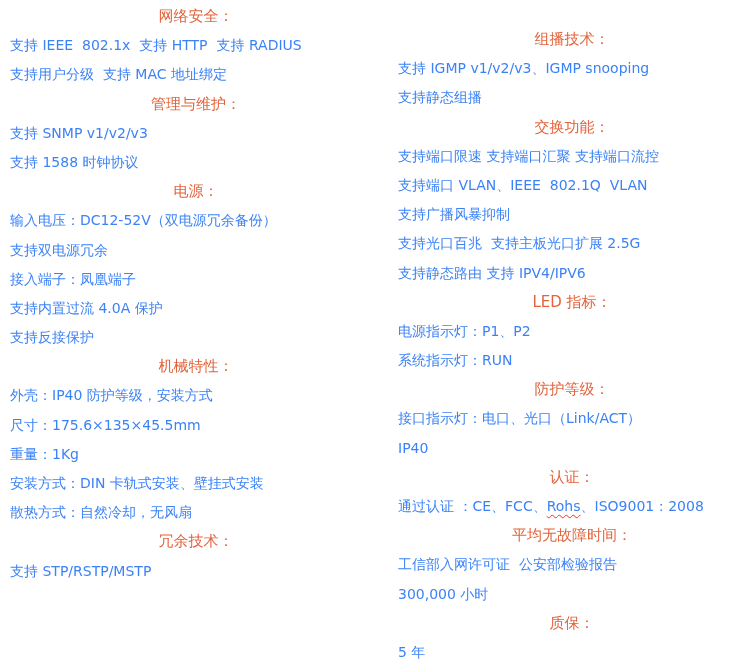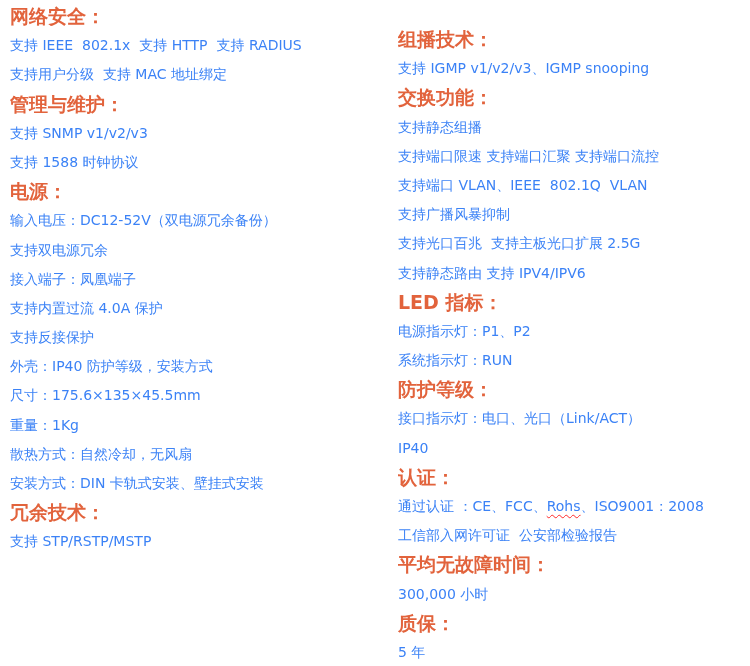--- a/index.html
+++ b/index.html
@@ -29,23 +29,24 @@
   }
   .line {
     line-height: 29.2px;
     height: 29.2px;
     white-space: pre;
     font-size: 14px;
     color: #3b82f6;
     overflow: hidden;
   }
   .heading {
-    font-weight: bold;
-    font-size: 19px;
+    font-weight: normal;
+    font-size: 15px;
     color: var(--accent, #E2633C);
+    text-align: center;
   }
   .squiggle {
     text-decoration: underline;
     text-decoration-style: wavy;
     text-decoration-color: var(--squiggle, #FF2A2A);
     text-decoration-thickness: 1px;
     text-underline-offset: 3px;
   }
 </style>
 </head>
@@ -57,45 +58,46 @@
     <div class="line body">支持用户分级  支持 MAC 地址绑定</div>
     <div class="line heading">管理与维护：</div>
     <div class="line body">支持 SNMP v1/v2/v3</div>
     <div class="line body">支持 1588 时钟协议</div>
     <div class="line heading">电源：</div>
     <div class="line body">输入电压：DC12-52V（双电源冗余备份）</div>
     <div class="line body">支持双电源冗余</div>
     <div class="line body">接入端子：凤凰端子</div>
     <div class="line body">支持内置过流 4.0A 保护</div>
     <div class="line body">支持反接保护</div>
+    <div class="line heading">机械特性：</div>
     <div class="line body">外壳：IP40 防护等级，安装方式</div>
     <div class="line body">尺寸：175.6×135×45.5mm</div>
     <div class="line body">重量：1Kg</div>
+    <div class="line body">安装方式：DIN 卡轨式安装、壁挂式安装</div>
     <div class="line body">散热方式：自然冷却，无风扇</div>
-    <div class="line body">安装方式：DIN 卡轨式安装、壁挂式安装</div>
     <div class="line heading">冗余技术：</div>
     <div class="line body">支持 STP/RSTP/MSTP</div>
   </div>
 
 <div class="column" id="col-right">
     <div class="line heading">组播技术：</div>
     <div class="line body">支持 IGMP v1/v2/v3、IGMP snooping</div>
+    <div class="line body">支持静态组播</div>
     <div class="line heading">交换功能：</div>
-    <div class="line body">支持静态组播</div>
     <div class="line body">支持端口限速 支持端口汇聚 支持端口流控</div>
     <div class="line body">支持端口 VLAN、IEEE  802.1Q  VLAN</div>
     <div class="line body">支持广播风暴抑制</div>
     <div class="line body">支持光口百兆  支持主板光口扩展 2.5G</div>
     <div class="line body">支持静态路由 支持 IPV4/IPV6</div>
     <div class="line heading">LED 指标：</div>
     <div class="line body">电源指示灯：P1、P2</div>
     <div class="line body">系统指示灯：RUN</div>
     <div class="line heading">防护等级：</div>
     <div class="line body">接口指示灯：电口、光口（Link/ACT）</div>
     <div class="line body">IP40</div>
     <div class="line heading">认证：</div>
     <div class="line body">通过认证 ：CE、FCC、<span class="squiggle">Rohs</span>、ISO9001：2008</div>
+    <div class="line heading">平均无故障时间：</div>
     <div class="line body">工信部入网许可证  公安部检验报告</div>
-    <div class="line heading">平均无故障时间：</div>
     <div class="line body">300,000 小时</div>
     <div class="line heading">质保：</div>
     <div class="line body">5 年</div>
   </div>
 
 </body></html>

